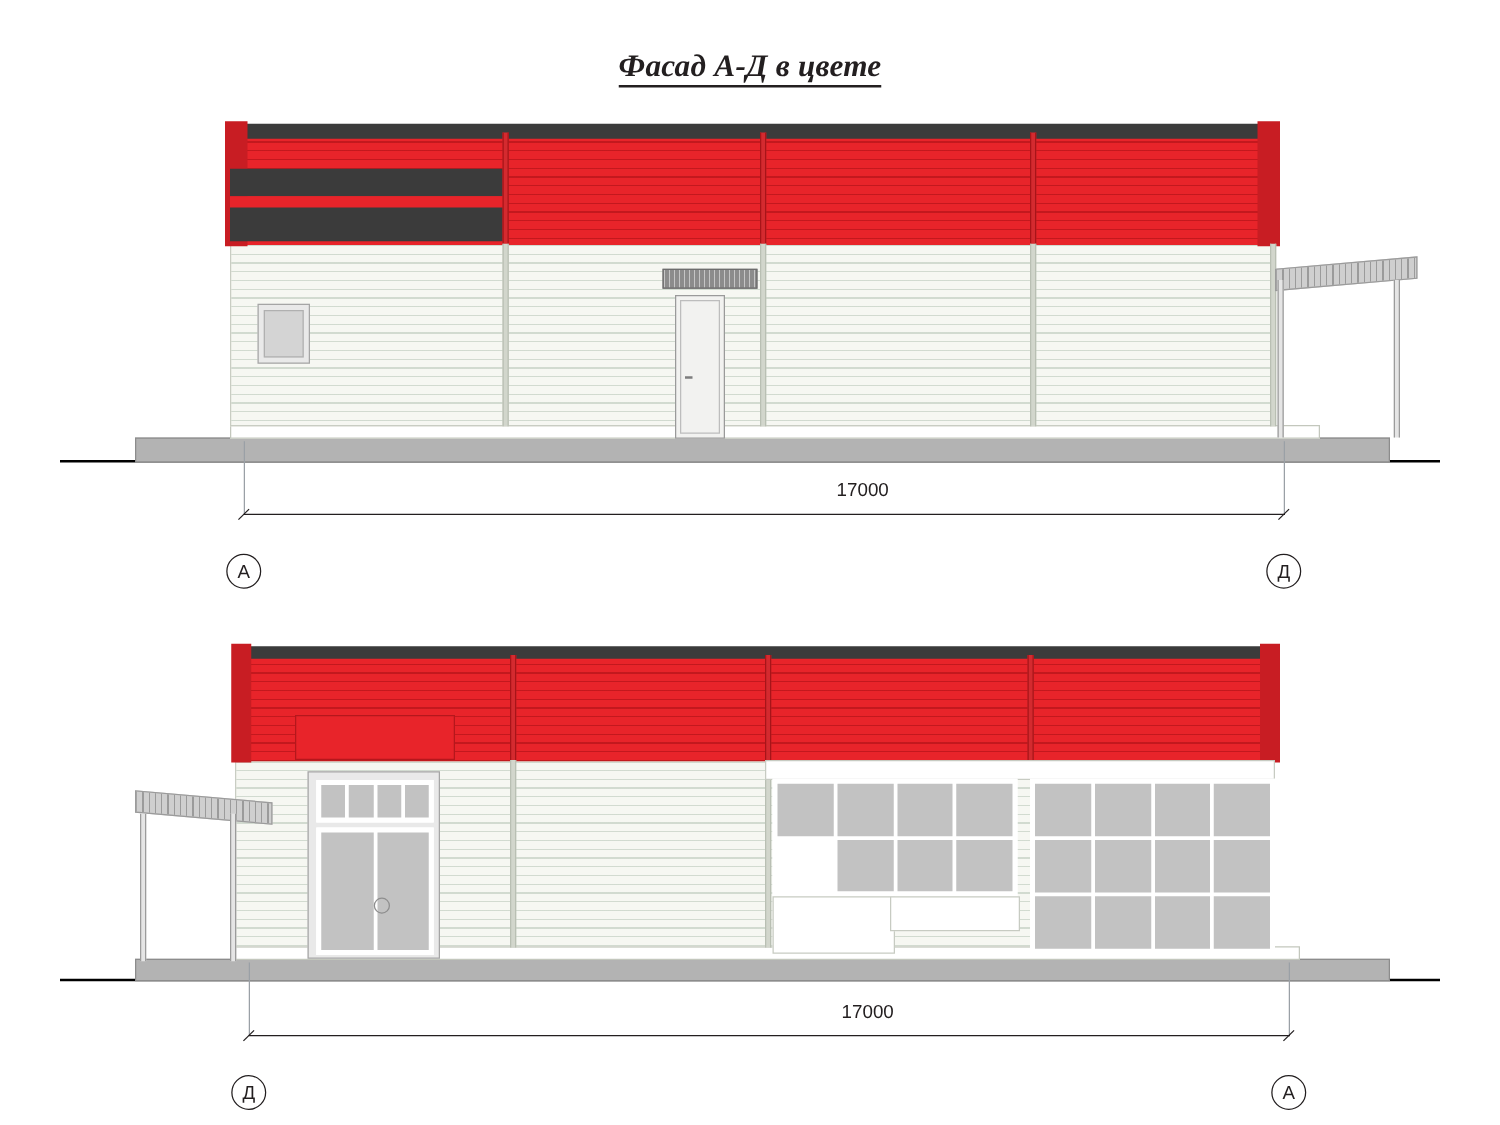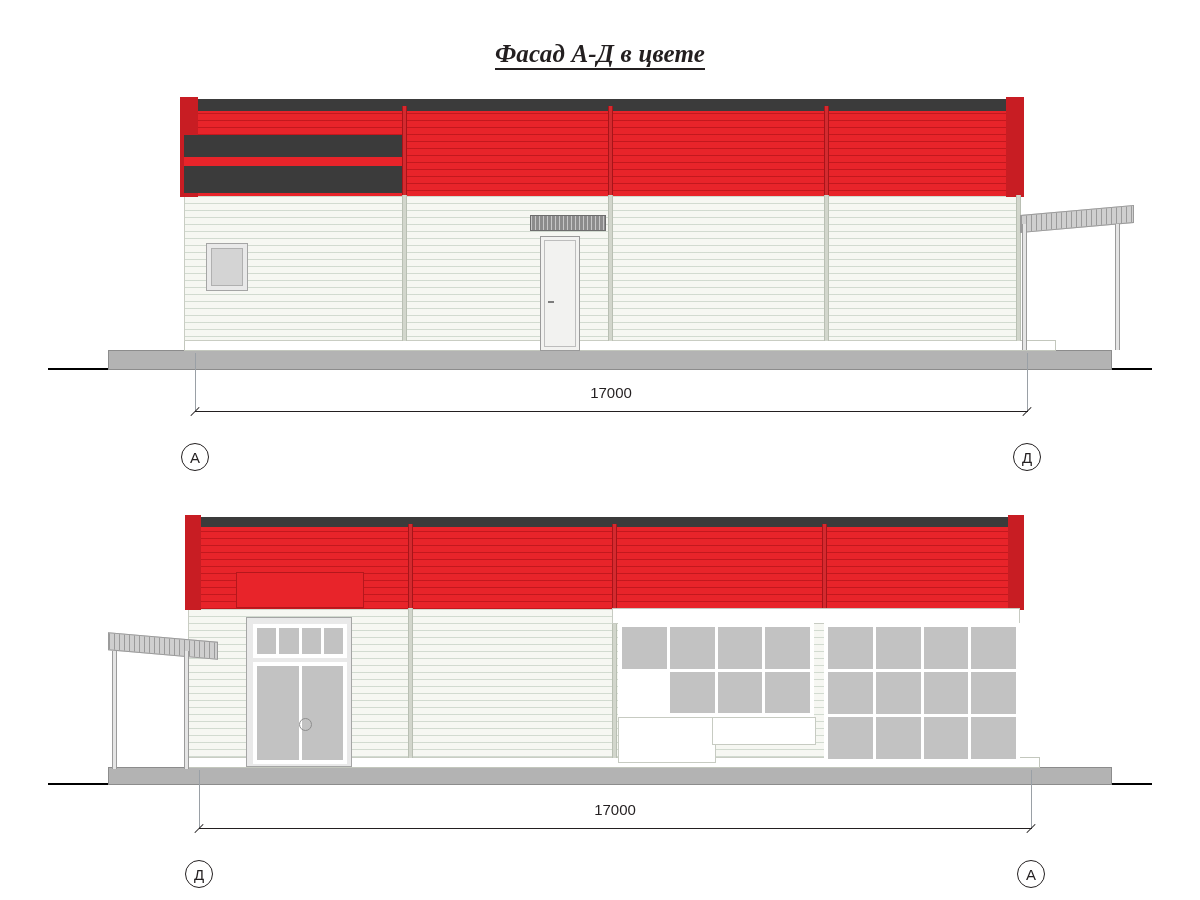--- a/index.html
+++ b/index.html
@@ -207,21 +207,21 @@
     width: 12px;
     height: 1px;
     background: #231f20;
     transform: rotate(-45deg);
   }
   .dim-text {
     position: absolute;
     font-family: "Liberation Sans", sans-serif;
     font-size: 15px;
     color: #231f20;
-    text-align: center;
+    text-align: right;
     white-space: nowrap;
   }
 
   
   .axis-bubble {
     position: absolute;
     width: 28px;
     height: 28px;
     border: 1.3px solid #231f20;
     border-radius: 50%;

